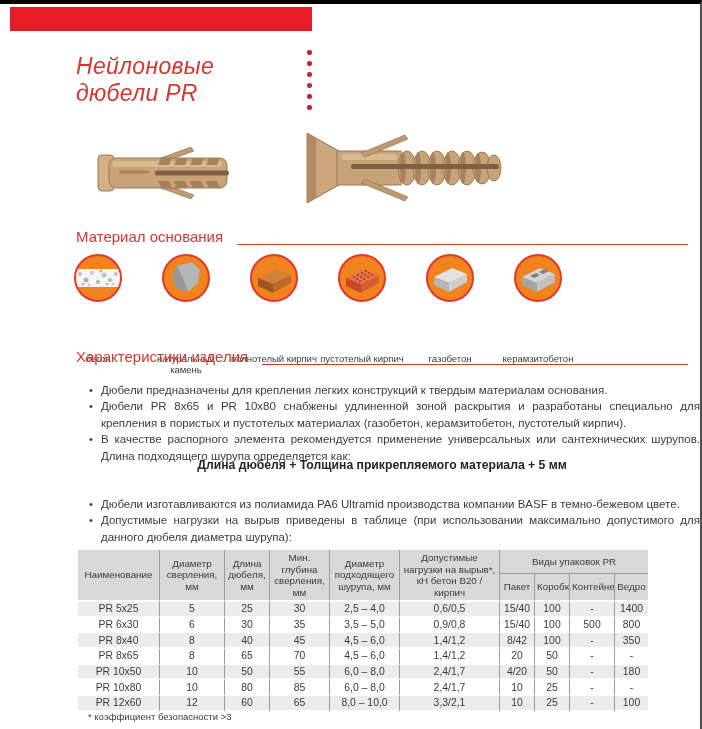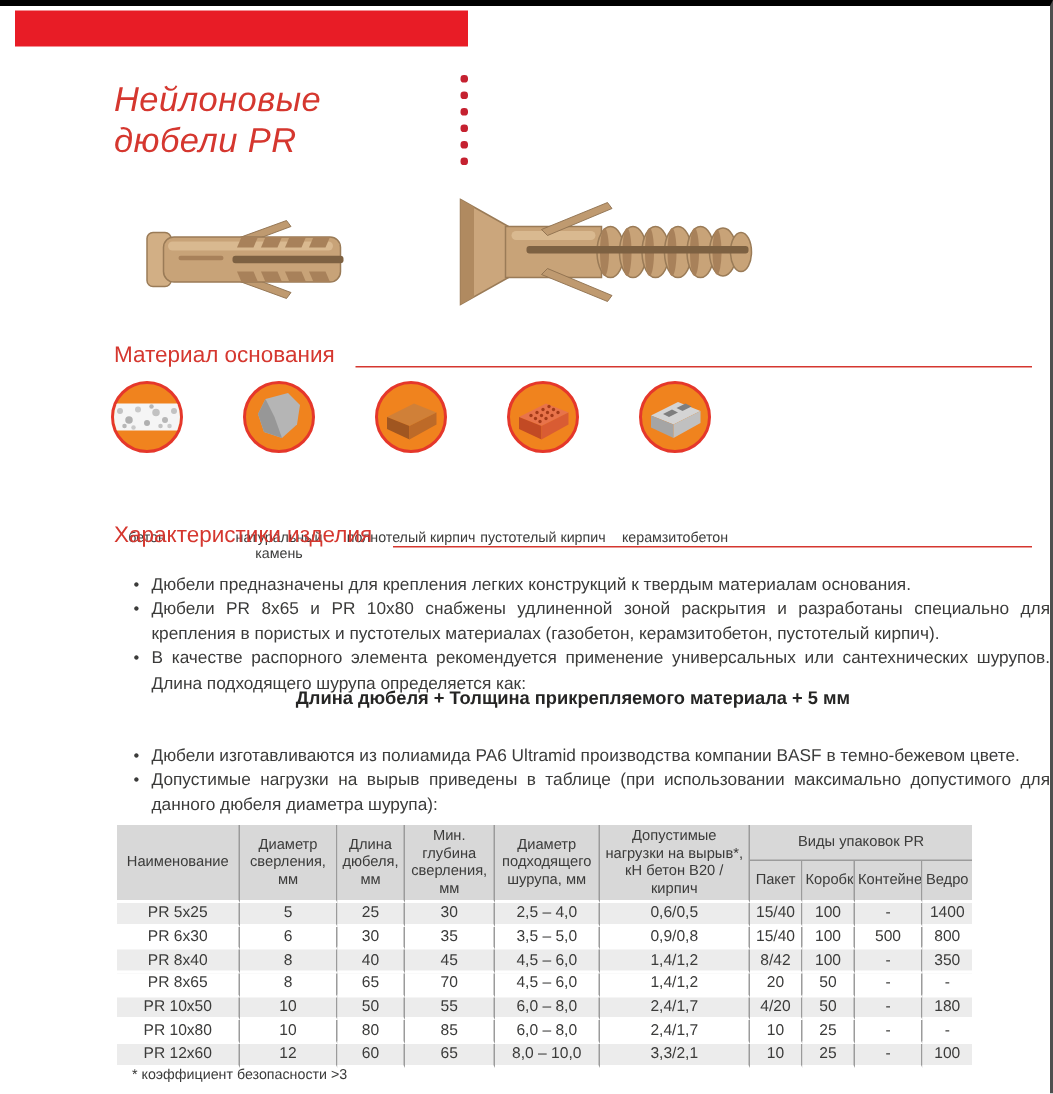--- a/index.html
+++ b/index.html
@@ -183,20 +183,29 @@
             <circle cx="31" cy="19" r="1.1"></circle>
           <circle cx="22" cy="27" r="1.1"></circle>
             <circle cx="26" cy="25" r="1.1"></circle>
             <circle cx="30" cy="23" r="1.1"></circle>
             <circle cx="34" cy="21" r="1.1"></circle>
         </g>
       </svg>
       <div class="mat-label">пустотелый кирпич</div>
     </div>
 
+    <div class="mat-item">
+      <svg width="48" height="48" viewBox="0 0 48 48">
+        <circle cx="24" cy="24" r="23" fill="#f0831e" stroke="#e5372b" stroke-width="2"></circle>
+        <polygon points="8,23 26,14 41,20 23,29" fill="#e3e3e3"></polygon>
+        <polygon points="8,23 23,29 23,38 8,31" fill="#b5b5b5"></polygon>
+        <polygon points="23,29 41,20 41,28 23,38" fill="#cdcdcd"></polygon>
+      </svg>
+      <div class="mat-label">газобетон</div>
+    </div>
 
     <div class="mat-item">
       <svg width="48" height="48" viewBox="0 0 48 48">
         <circle cx="24" cy="24" r="23" fill="#f0831e" stroke="#e5372b" stroke-width="2"></circle>
         <polygon points="8,23 26,14 41,20 23,29" fill="#d4d4d4"></polygon>
         <polygon points="8,23 23,29 23,38 8,31" fill="#a5a5a5"></polygon>
         <polygon points="23,29 41,20 41,28 23,38" fill="#c0c0c0"></polygon>
         <polygon points="16,22 22,19 26,21 20,24" fill="#7e7e7e"></polygon>
         <polygon points="25,18 31,15 35,17 29,20" fill="#7e7e7e"></polygon>
       </svg>

